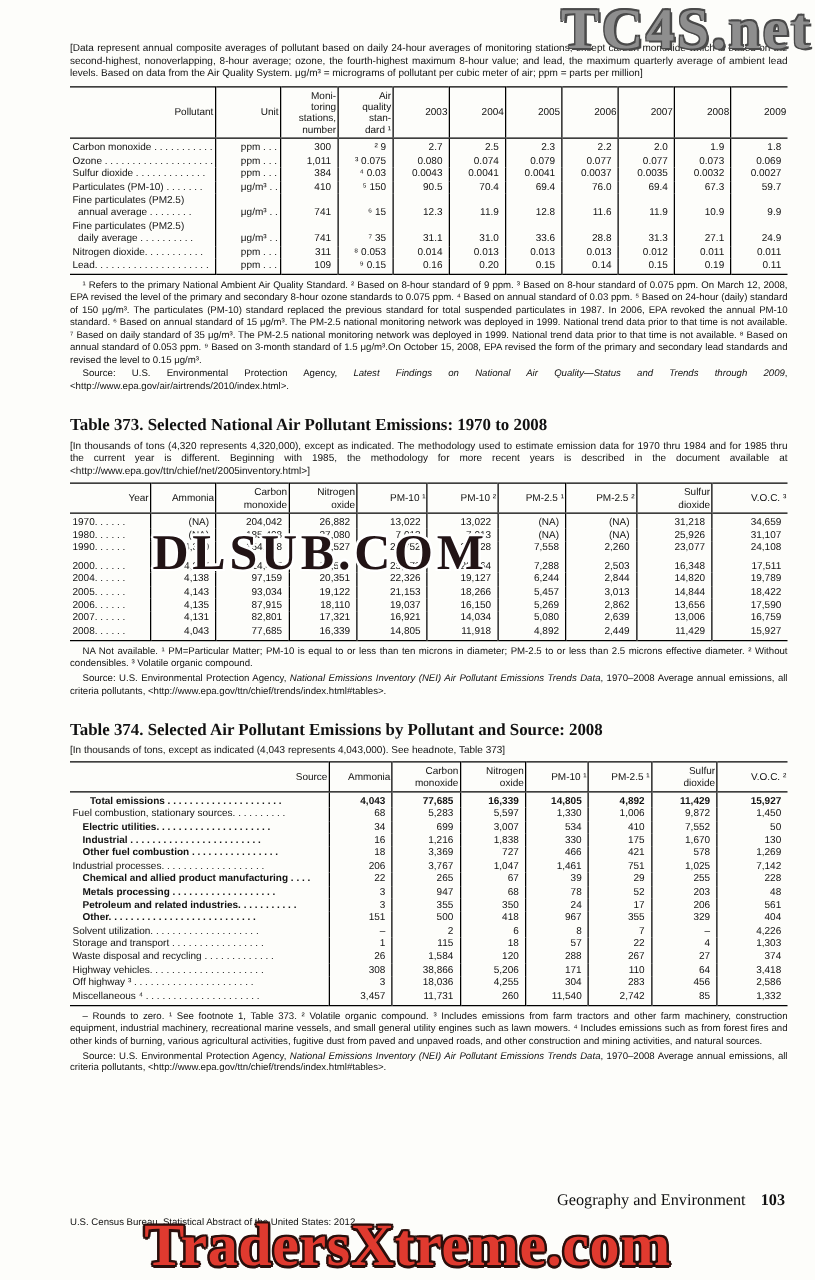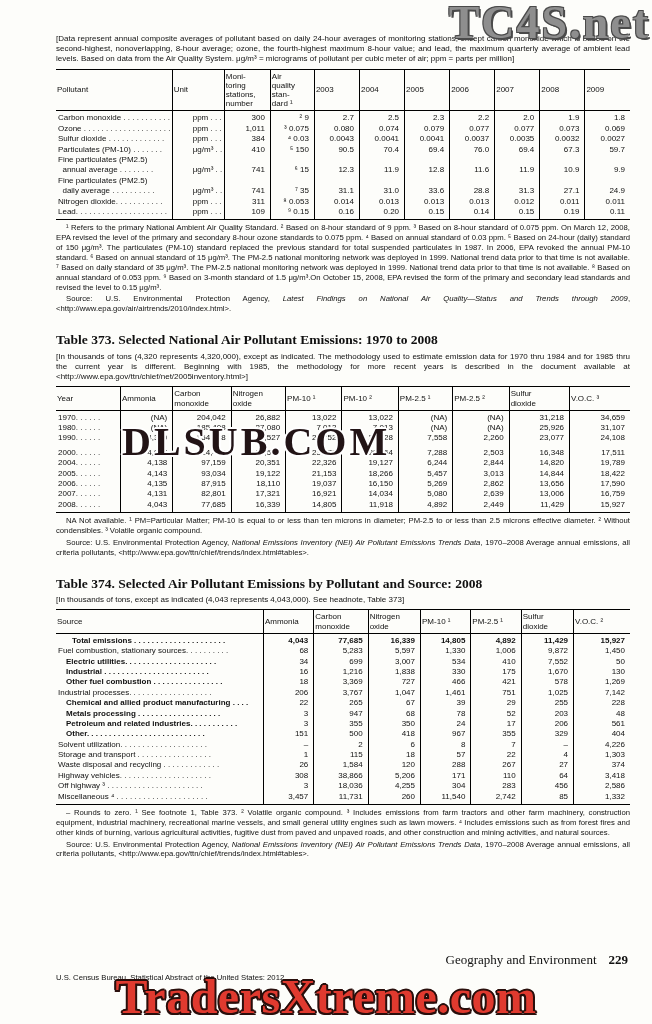--- a/index.html
+++ b/index.html
@@ -31,21 +31,21 @@
     border-collapse: collapse;
     table-layout: fixed;
     width: 100%;
     font-size: 8px;
     border-top: 1.6px solid #000;
     border-bottom: 1px solid #000;
     margin: 3px 0 3px 0;
   }
   table.stat th {
     font-weight: normal;
-    text-align: left;
+    text-align: right;
     vertical-align: middle;
     white-space: pre-line;
     line-height: 1.15;
     padding: 2px 1px;
     border-bottom: 1px solid #000;
     border-left: 1px solid #000;
   }
   table.stat th:first-child { border-left: none; }
   table.stat td {
     vertical-align: bottom;
@@ -618,17 +618,17 @@
           </tbody>
         </table>
       </div>
     <p class="fn">– Rounds to zero. ¹ See footnote 1, Table 373. ² Volatile organic compound. ³ Includes emissions from farm tractors and other farm machinery, construction equipment, industrial machinery, recreational marine vessels, and small general utility engines such as lawn mowers. ⁴ Includes emissions such as from forest fires and other kinds of burning, various agricultural activities, fugitive dust from paved and unpaved roads, and other construction and mining activities, and natural sources.</p>
     <p class="fn"><span>Source: U.S. Environmental Protection Agency, </span><span class="it">National Emissions Inventory (NEI) Air Pollutant Emissions Trends Data</span><span>, 1970–2008 Average annual emissions, all criteria pollutants, &lt;http://www.epa.gov/ttn/chief/trends/index.html#tables&gt;.</span></p>
   </section>
 
 </div>
 
 <div id="footer-line">
-  <span class="sec">Geography and Environment</span><span class="pg">229</span>
+  <span class="sec">Geography and Environment</span><span class="pg">103</span>
 </div>
 <div id="credit">U.S. Census Bureau, Statistical Abstract of the United States: 2012</div>
 
 <div class="wm" id="wm-bottom">TradersXtreme.com</div>
 
 </body></html>

